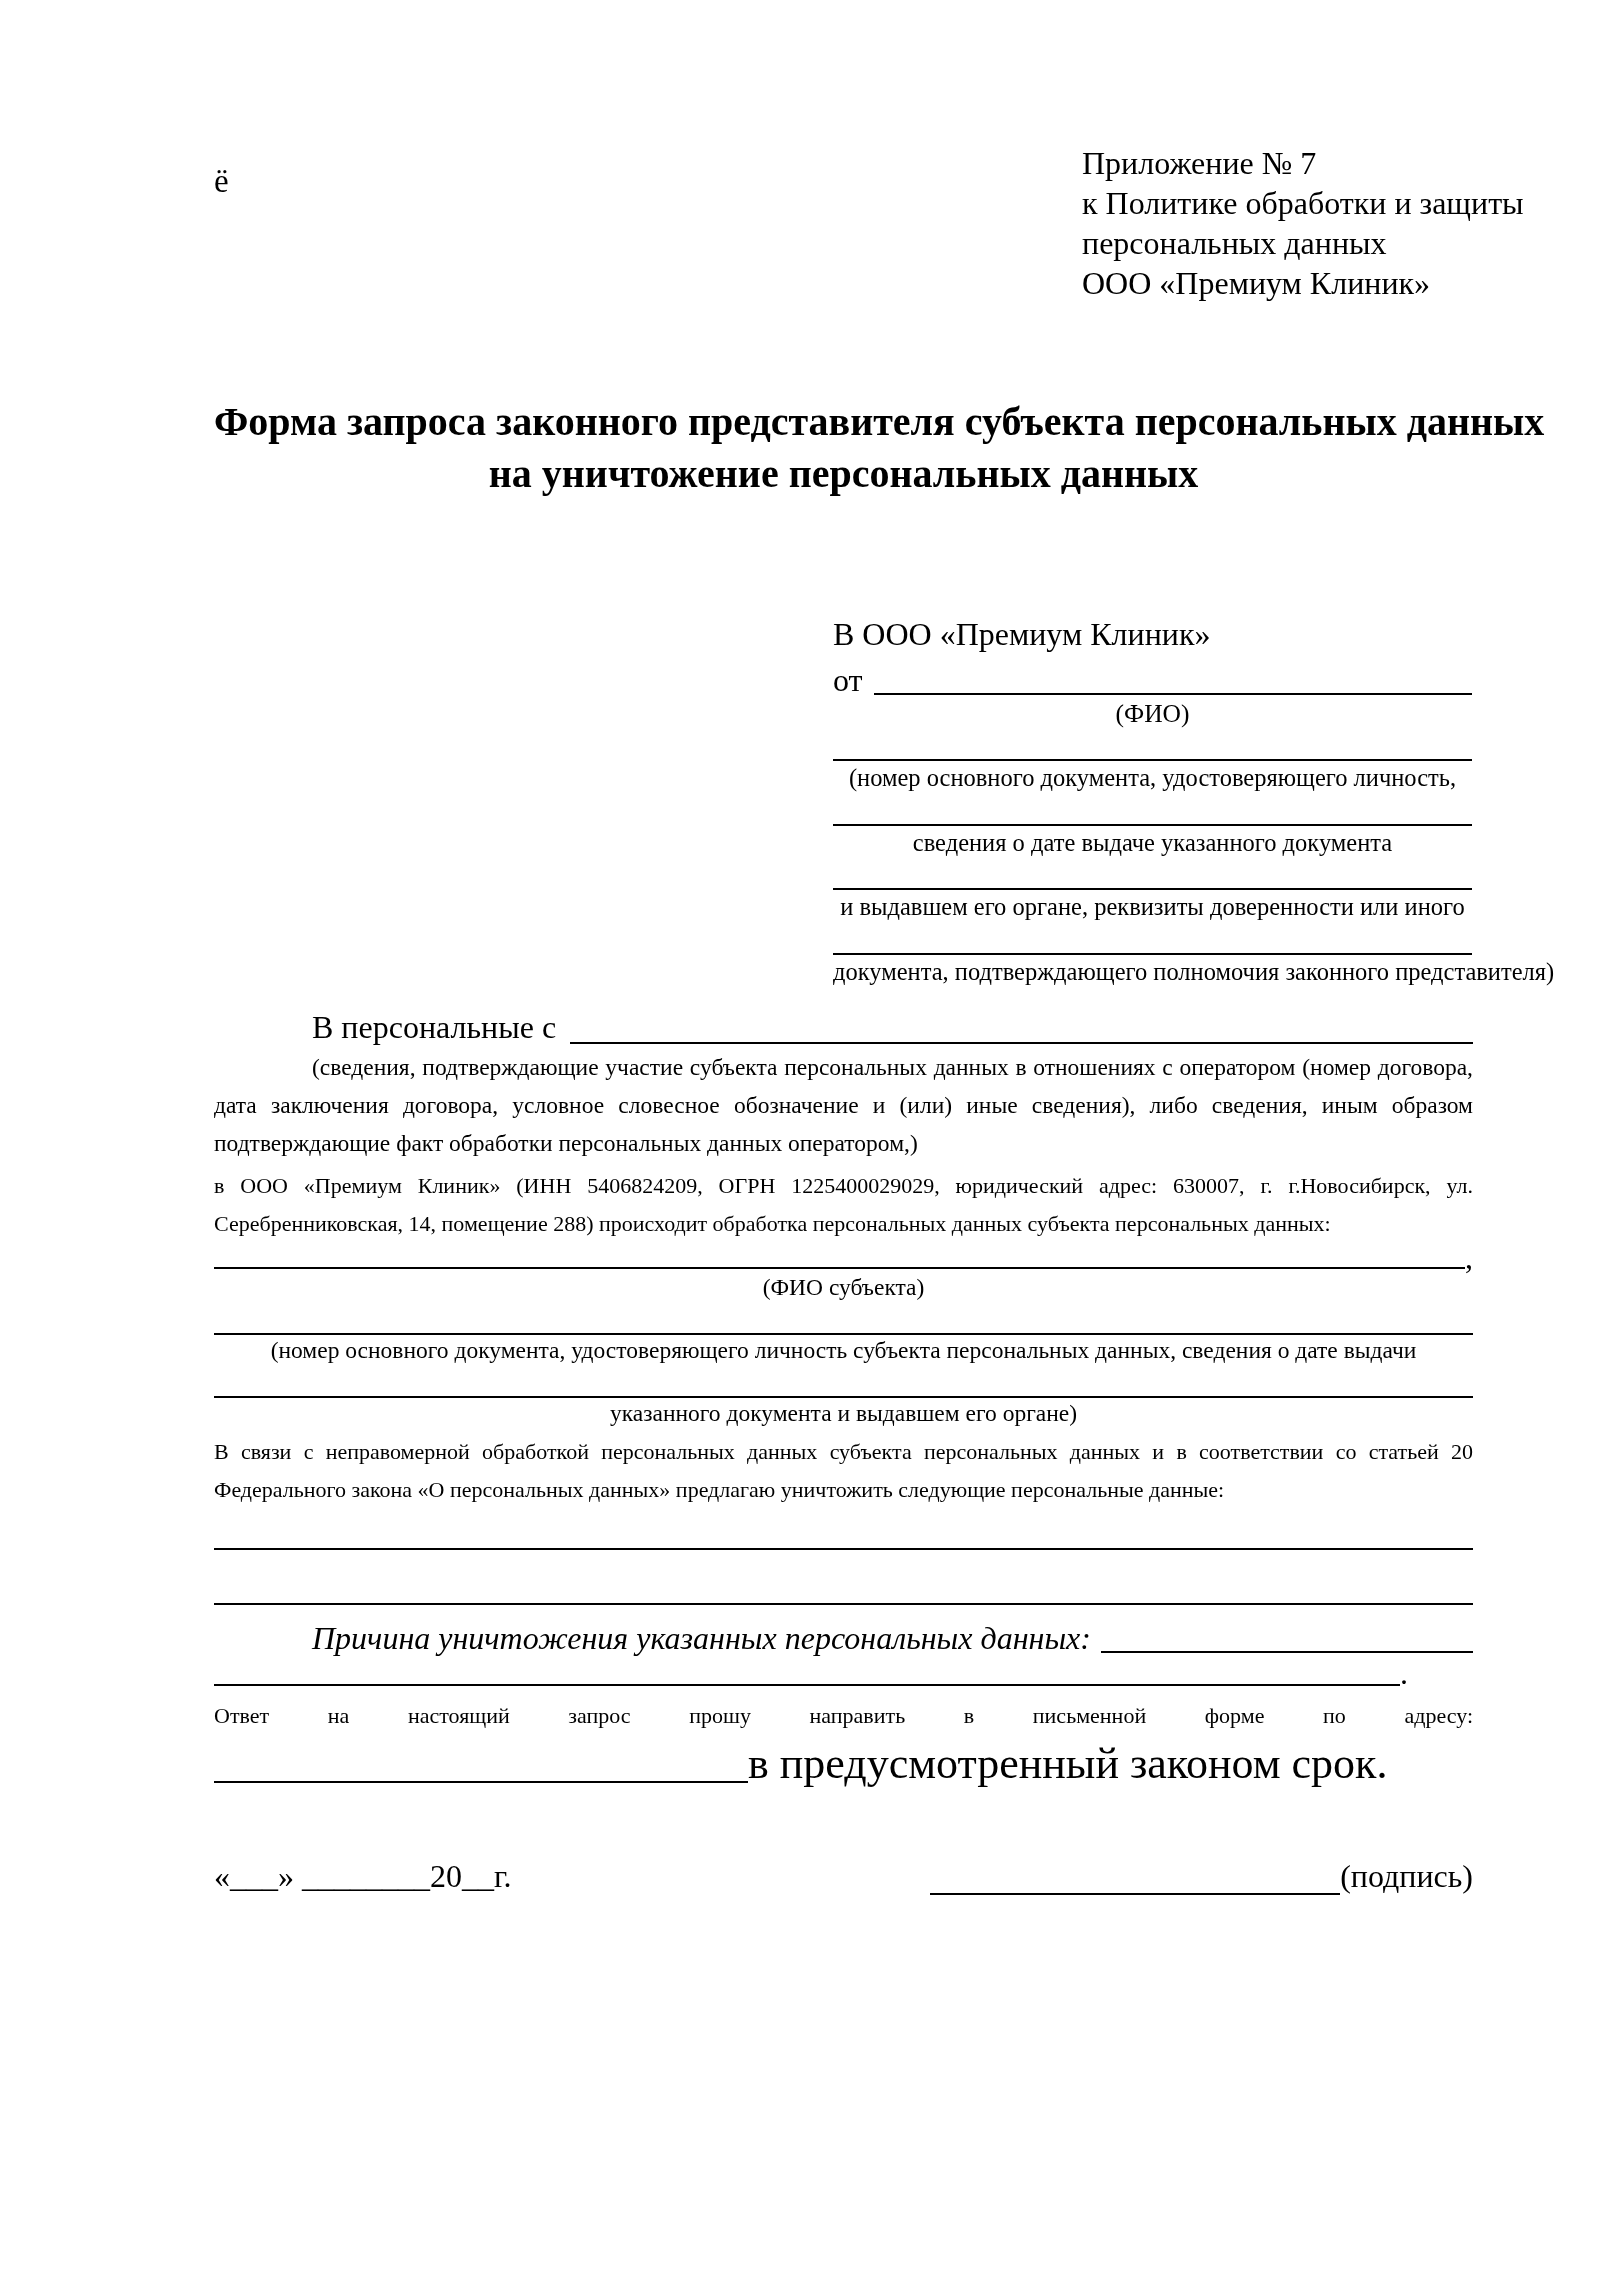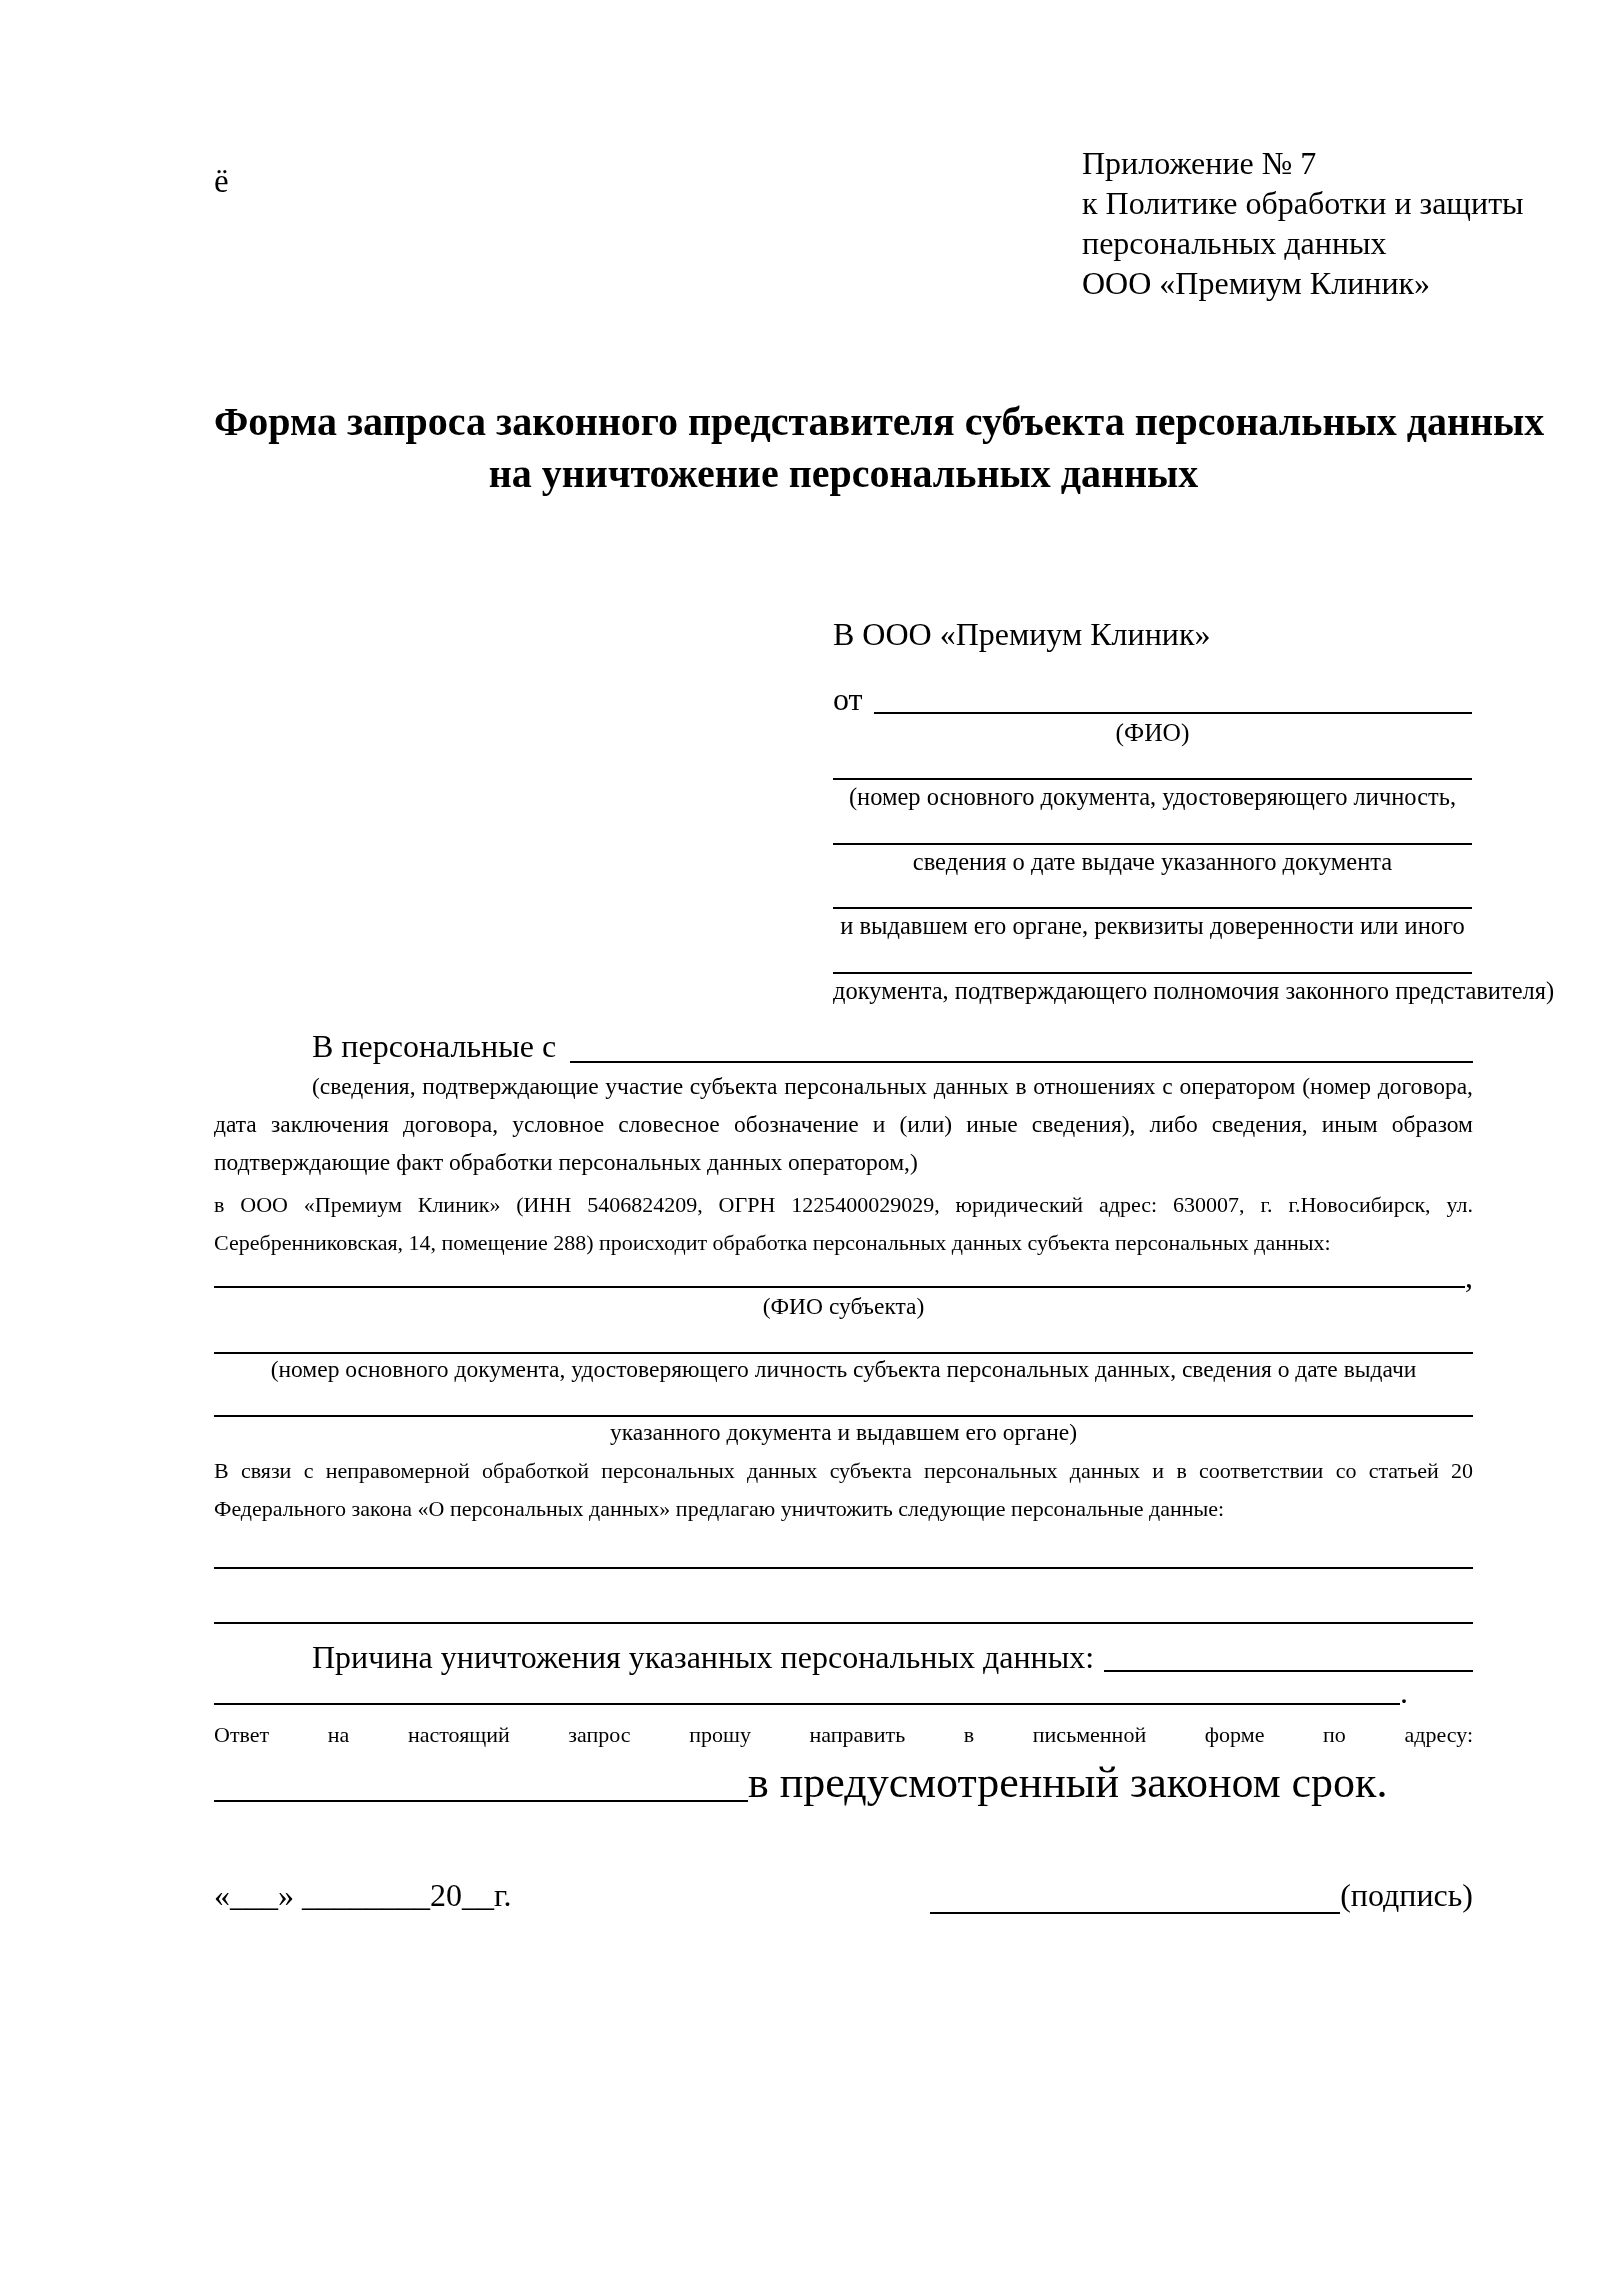--- a/index.html
+++ b/index.html
@@ -11,21 +11,21 @@
   .stray { position:absolute; left:214px; top:163px; font-size:33px; }
   .appendix { position:absolute; left:1082px; top:143px; font-size:32px; line-height:40px; }
   .content { position:absolute; left:214px; top:0; width:1259px; }
   .title { margin-top:396px; font-weight:bold; font-size:40px; line-height:52px; text-align:center; }
   .title div { white-space:nowrap; }
 
   .u { border-bottom:2.9px solid #000; }
 
   .addressee { margin-top:114px; margin-left:619px; width:639px; font-size:32px; }
   .addr-to { line-height:41px; }
-  .from-row { display:flex; margin-top:26px; line-height:37px; }
+  .from-row { display:flex; margin-top:7px; line-height:37px; }
   .from-row .u { flex:1; margin-left:11.8px; margin-bottom:3.9px; }
   .cap { font-size:25.5px; line-height:29px; text-align:center; }
   .nowrap { white-space:nowrap; }
   .u-row { margin-top:11.8px; }
   .u-row .u { height:21.6px; }
   .u-row .cap { font-size:24.5px; margin-top:2px; }
 
   .acc-row { display:flex; margin-top:21.6px; font-size:32px; line-height:41px; }
   .acc-row .lead { padding-left:98px; white-space:nowrap; }
   .acc-row .u { flex:1; margin-left:13.7px; margin-bottom:3.9px; }
@@ -38,21 +38,21 @@
   .fieldline .u { flex:1; height:25.5px; }
   .fieldline .after { align-self:flex-end; line-height:29px; }
   .u-mid { height:21.6px; margin-top:11.8px; }
   .mid-cap { font-size:23.5px; line-height:27.4px; text-align:center; margin-top:2px; }
 
   .demand { margin-top:5.9px; }
   .blank1 { height:41px; }
   .blank2 { height:55px; }
 
   .reason-row { display:flex; margin-top:13.7px; font-size:32px; line-height:38px; }
-  .reason-row .lead { padding-left:98px; white-space:nowrap; }
+  .reason-row .lead { padding-left:98px; white-space:nowrap;font-style:italic; }
   .reason-row .u { flex:1; margin-left:9.8px; margin-bottom:3.9px; }
   .period-row { display:flex; padding-right:65px; margin-top:2px; font-size:32px; }
   .period-row .u { flex:1; height:27.4px; }
   .period-row .after { align-self:flex-end; line-height:29px; }
 
   .response { margin-top:9.8px; text-align-last:justify; }
   .tail-row { display:flex; align-items:flex-end; margin-top:9.8px; font-size:44px; line-height:38px; }
   .tail-row .u { width:534px; height:7.8px; }
 
   .bottom-row { display:flex; justify-content:space-between; align-items:flex-end;

